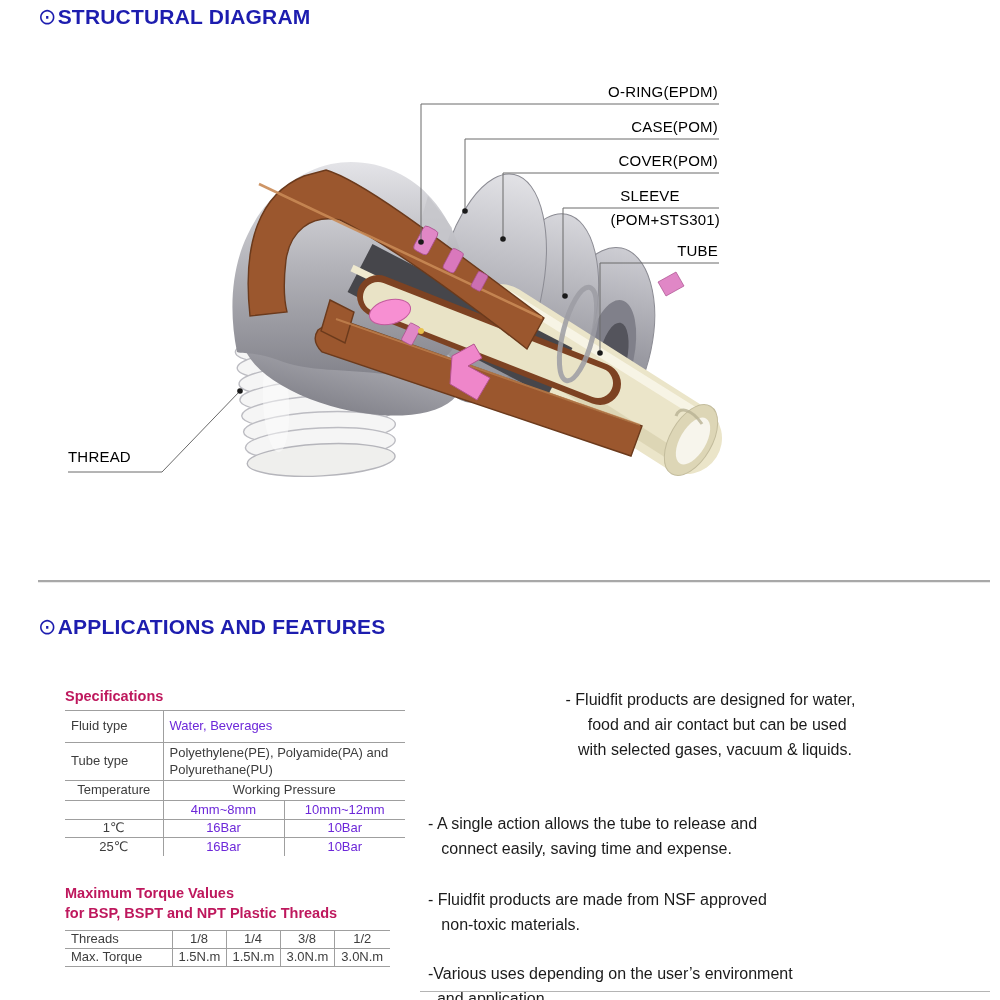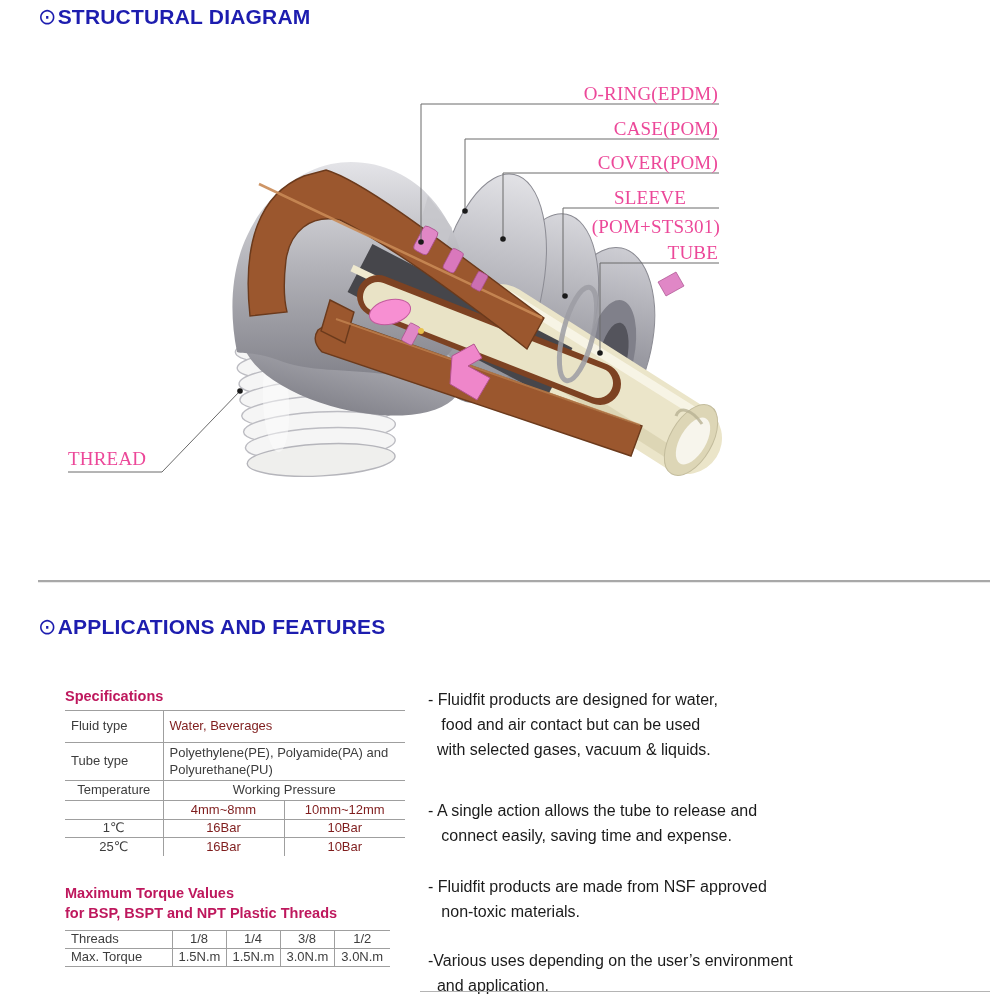--- a/index.html
+++ b/index.html
@@ -3,40 +3,40 @@
 <meta charset="utf-8">
 <style>
   html,body{margin:0;padding:0;background:#ffffff;}
   .page{position:relative;width:1000px;height:1000px;background:#fff;overflow:hidden;
         font-family:"Liberation Sans","DejaVu Sans",sans-serif;}
   .sec-title{position:absolute;display:flex;align-items:center;color:#1d1daf;
              font-weight:bold;font-size:21px;letter-spacing:.2px;white-space:nowrap;}
   .sec-title .bullseye{font-size:22px;line-height:20px;margin-right:1px;font-weight:normal;}
   .diagram-wrap{position:absolute;left:0;top:40px;width:1000px;height:545px;}
   .diagram-wrap svg{position:absolute;left:0;top:0;}
-  .dlabel{position:absolute;font-size:19px;color:#ec4899;white-space:nowrap;letter-spacing:.2px;font-family:Liberation Serif, serif;}
+  .dlabel{position:absolute;font-size:15px;color:#000000;white-space:nowrap;letter-spacing:.2px;}
   .dlabel.rt{text-align:right;}
   .sleeve-block{position:absolute;width:140px;text-align:center;}
   .sleeve-block .l2{text-align:right;margin-top:7px;}
   .divider{position:absolute;left:38px;top:580px;width:952px;height:0;
            border-top:2px solid #a8a8a8;border-bottom:1px solid #e9e9e9;}
   .bottom-rule{position:absolute;left:420px;top:991px;width:570px;height:0;border-top:1px solid #b4b4b4;}
   .cyan-h{position:absolute;color:#be185d;font-weight:bold;font-size:14.5px;line-height:20px;white-space:pre-line;}
   table.dt{border-collapse:collapse;table-layout:fixed;font-size:13px;color:#3d3d3d;}
   table.dt td{padding:0 6px;line-height:1.25;border-top:1px solid #9f9f9f;vertical-align:middle;}
   table.dt tr.last td{border-bottom:1px solid #9f9f9f;}
   td.bl{border-left:1px solid #9f9f9f;}
   td.c{text-align:center;}
-  .vblue{color:#7f1d1d;}
+  .vblue{color:#6d28d9;}
   .spec-pos{position:absolute;left:65px;top:710px;}
   .torq-pos{position:absolute;left:65px;top:930px;}
   .features{position:absolute;left:428px;top:687px;width:565px;font-size:16px;
             line-height:25px;color:#1b1b1b;}
   .feature{white-space:pre-wrap;}
-  .f-m1{margin-bottom:36px;} .f-m2{margin-bottom:26px;} .f-m3{margin-bottom:24px;}
+  .f-m1{margin-bottom:49px;text-align:center;} .f-m2{margin-bottom:26px;} .f-m3{margin-bottom:24px;}
 </style>
 </head>
 <body>
 
 <div class="page">
 
   <div class="sec-title" style="left:38px;top:5px;">
     <span class="bullseye">⊙</span>
     <span>STRUCTURAL DIAGRAM</span>
   </div>

